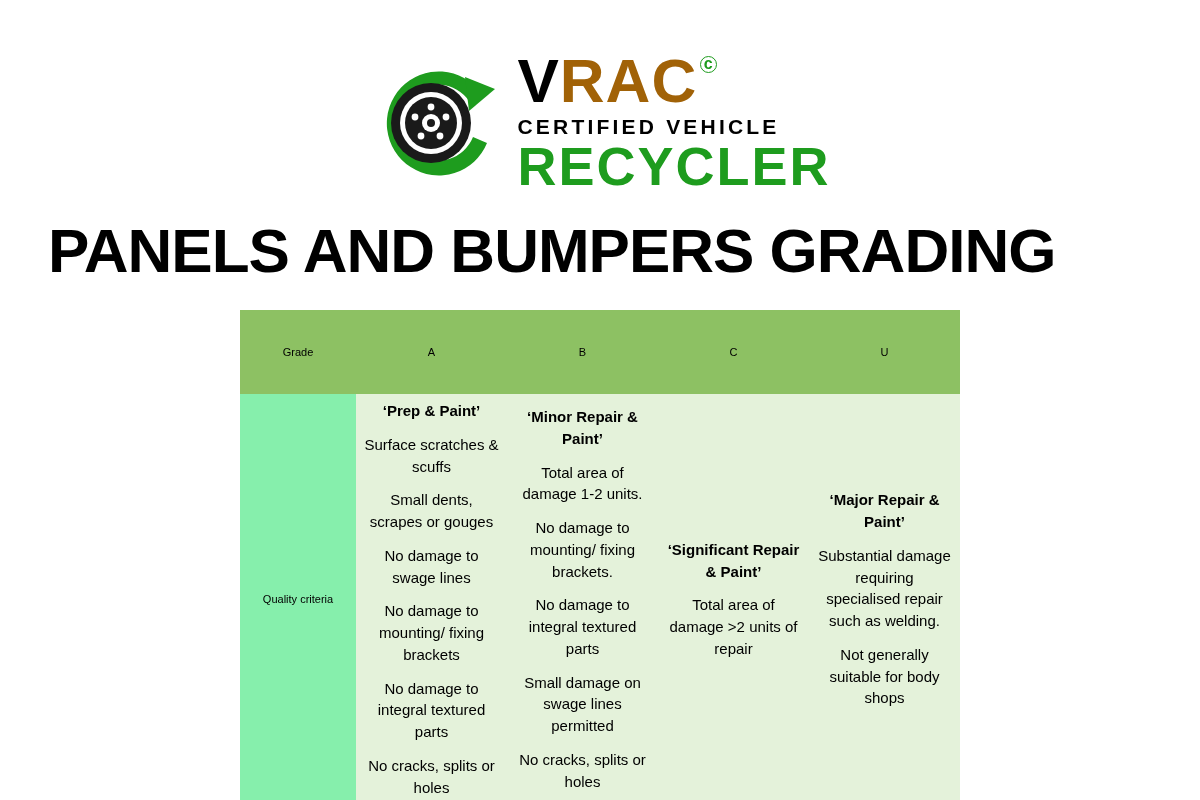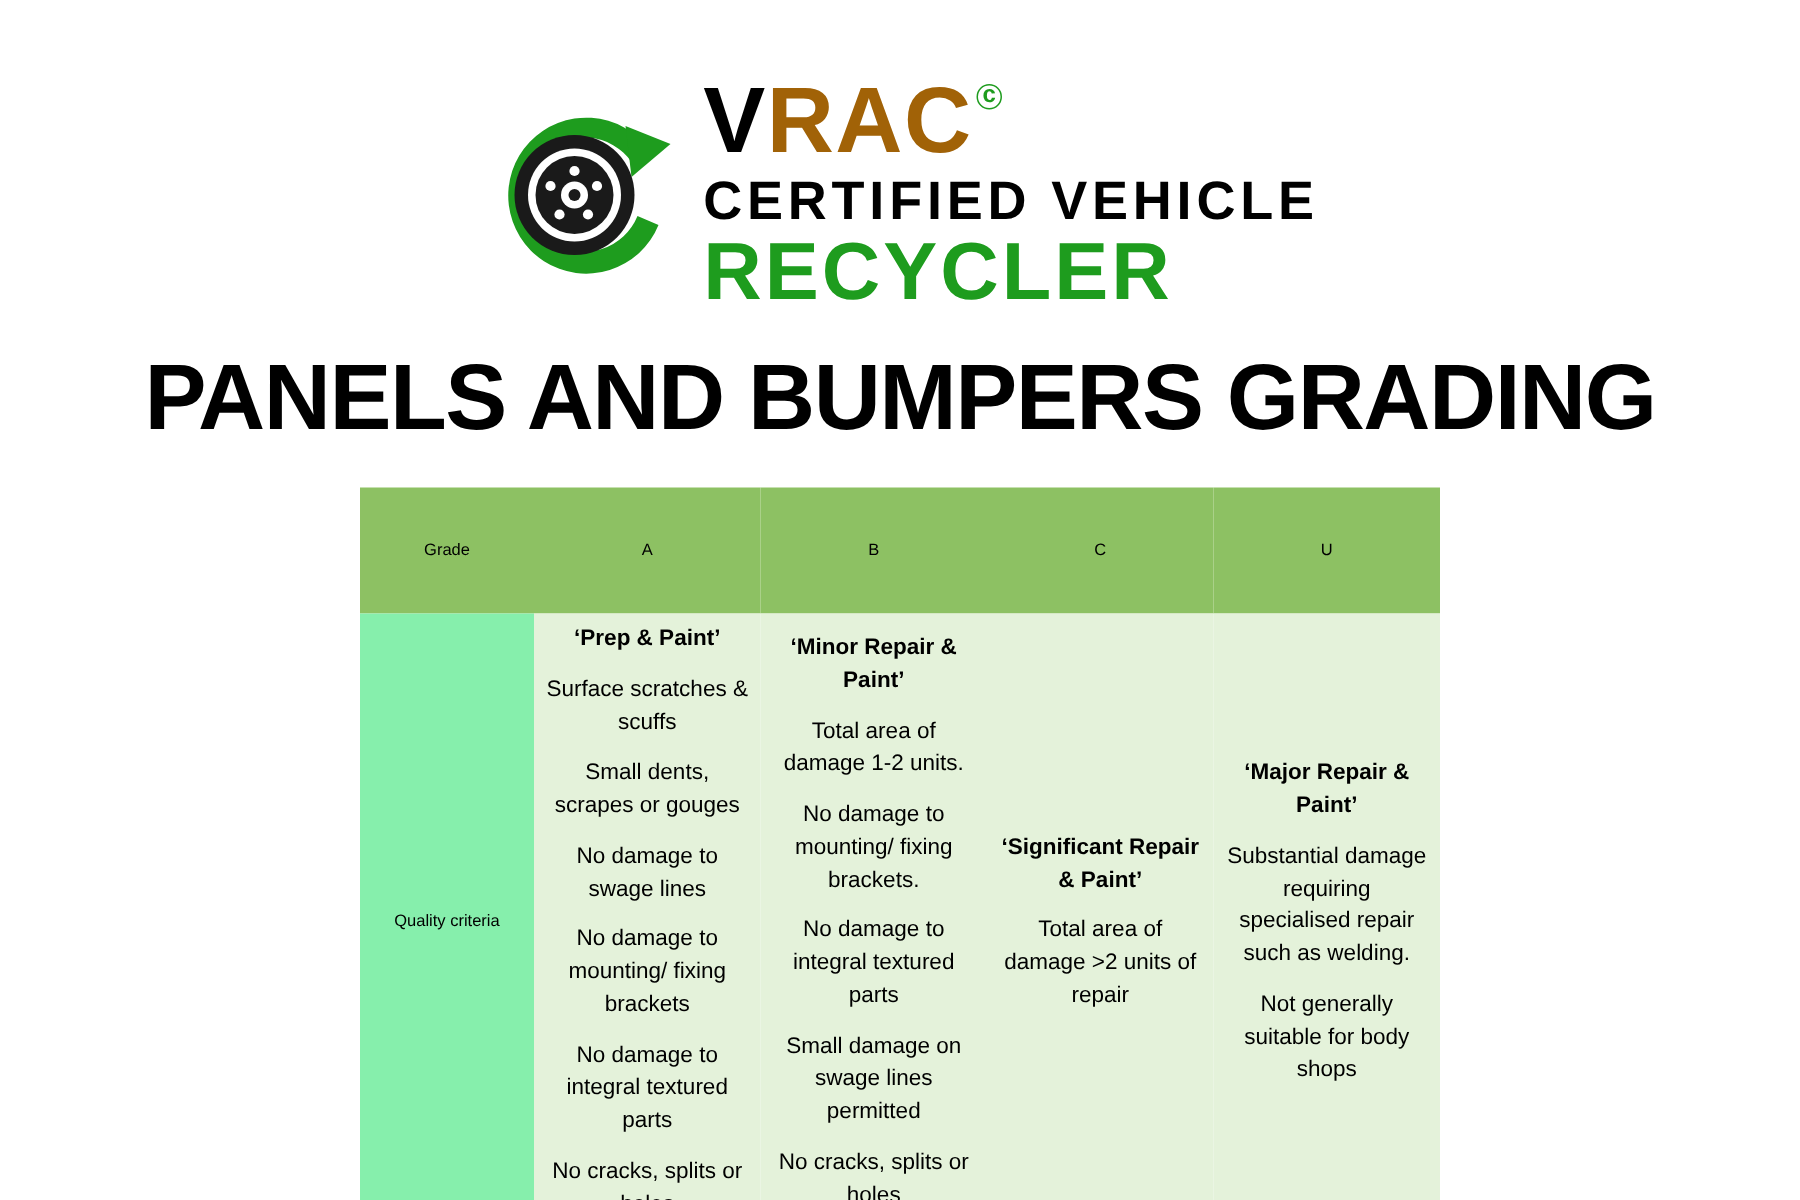--- a/index.html
+++ b/index.html
@@ -60,45 +60,46 @@
     border: 1.5px solid #1e9c1e;
     border-radius: 50%;
     width: 15px;
     height: 15px;
     line-height: 13px;
     text-align: center;
     display: inline-block;
     font-weight: bold;
   }
   .logo-line2 {
-    font-size: 36px;
+    font-size: 21px;
     font-weight: bold;
     color: #000000;
     letter-spacing: 3.2px;
     margin-top: 4px;
     white-space: nowrap;
   }
   .logo-line3 {
     font-size: 54px;
     font-weight: bold;
     color: #1e9c1e;
     letter-spacing: 2px;
     margin-top: 2px;
     white-space: nowrap;
   }
 
   
   .page-title {
-    text-align: center;
+    text-align: left;
     font-size: 62px;
     font-weight: bold;
     letter-spacing: -1px;
     margin: 22px 0 0 0;
     color: #000000;
     font-family: "Liberation Sans", sans-serif;
+    padding-left: 48px;
   }
 
   
   .table-wrap {
     width: 720px;
     margin: 24px auto 0 auto;
   }
   table.grading {
     width: 100%;
     border-collapse: collapse;

